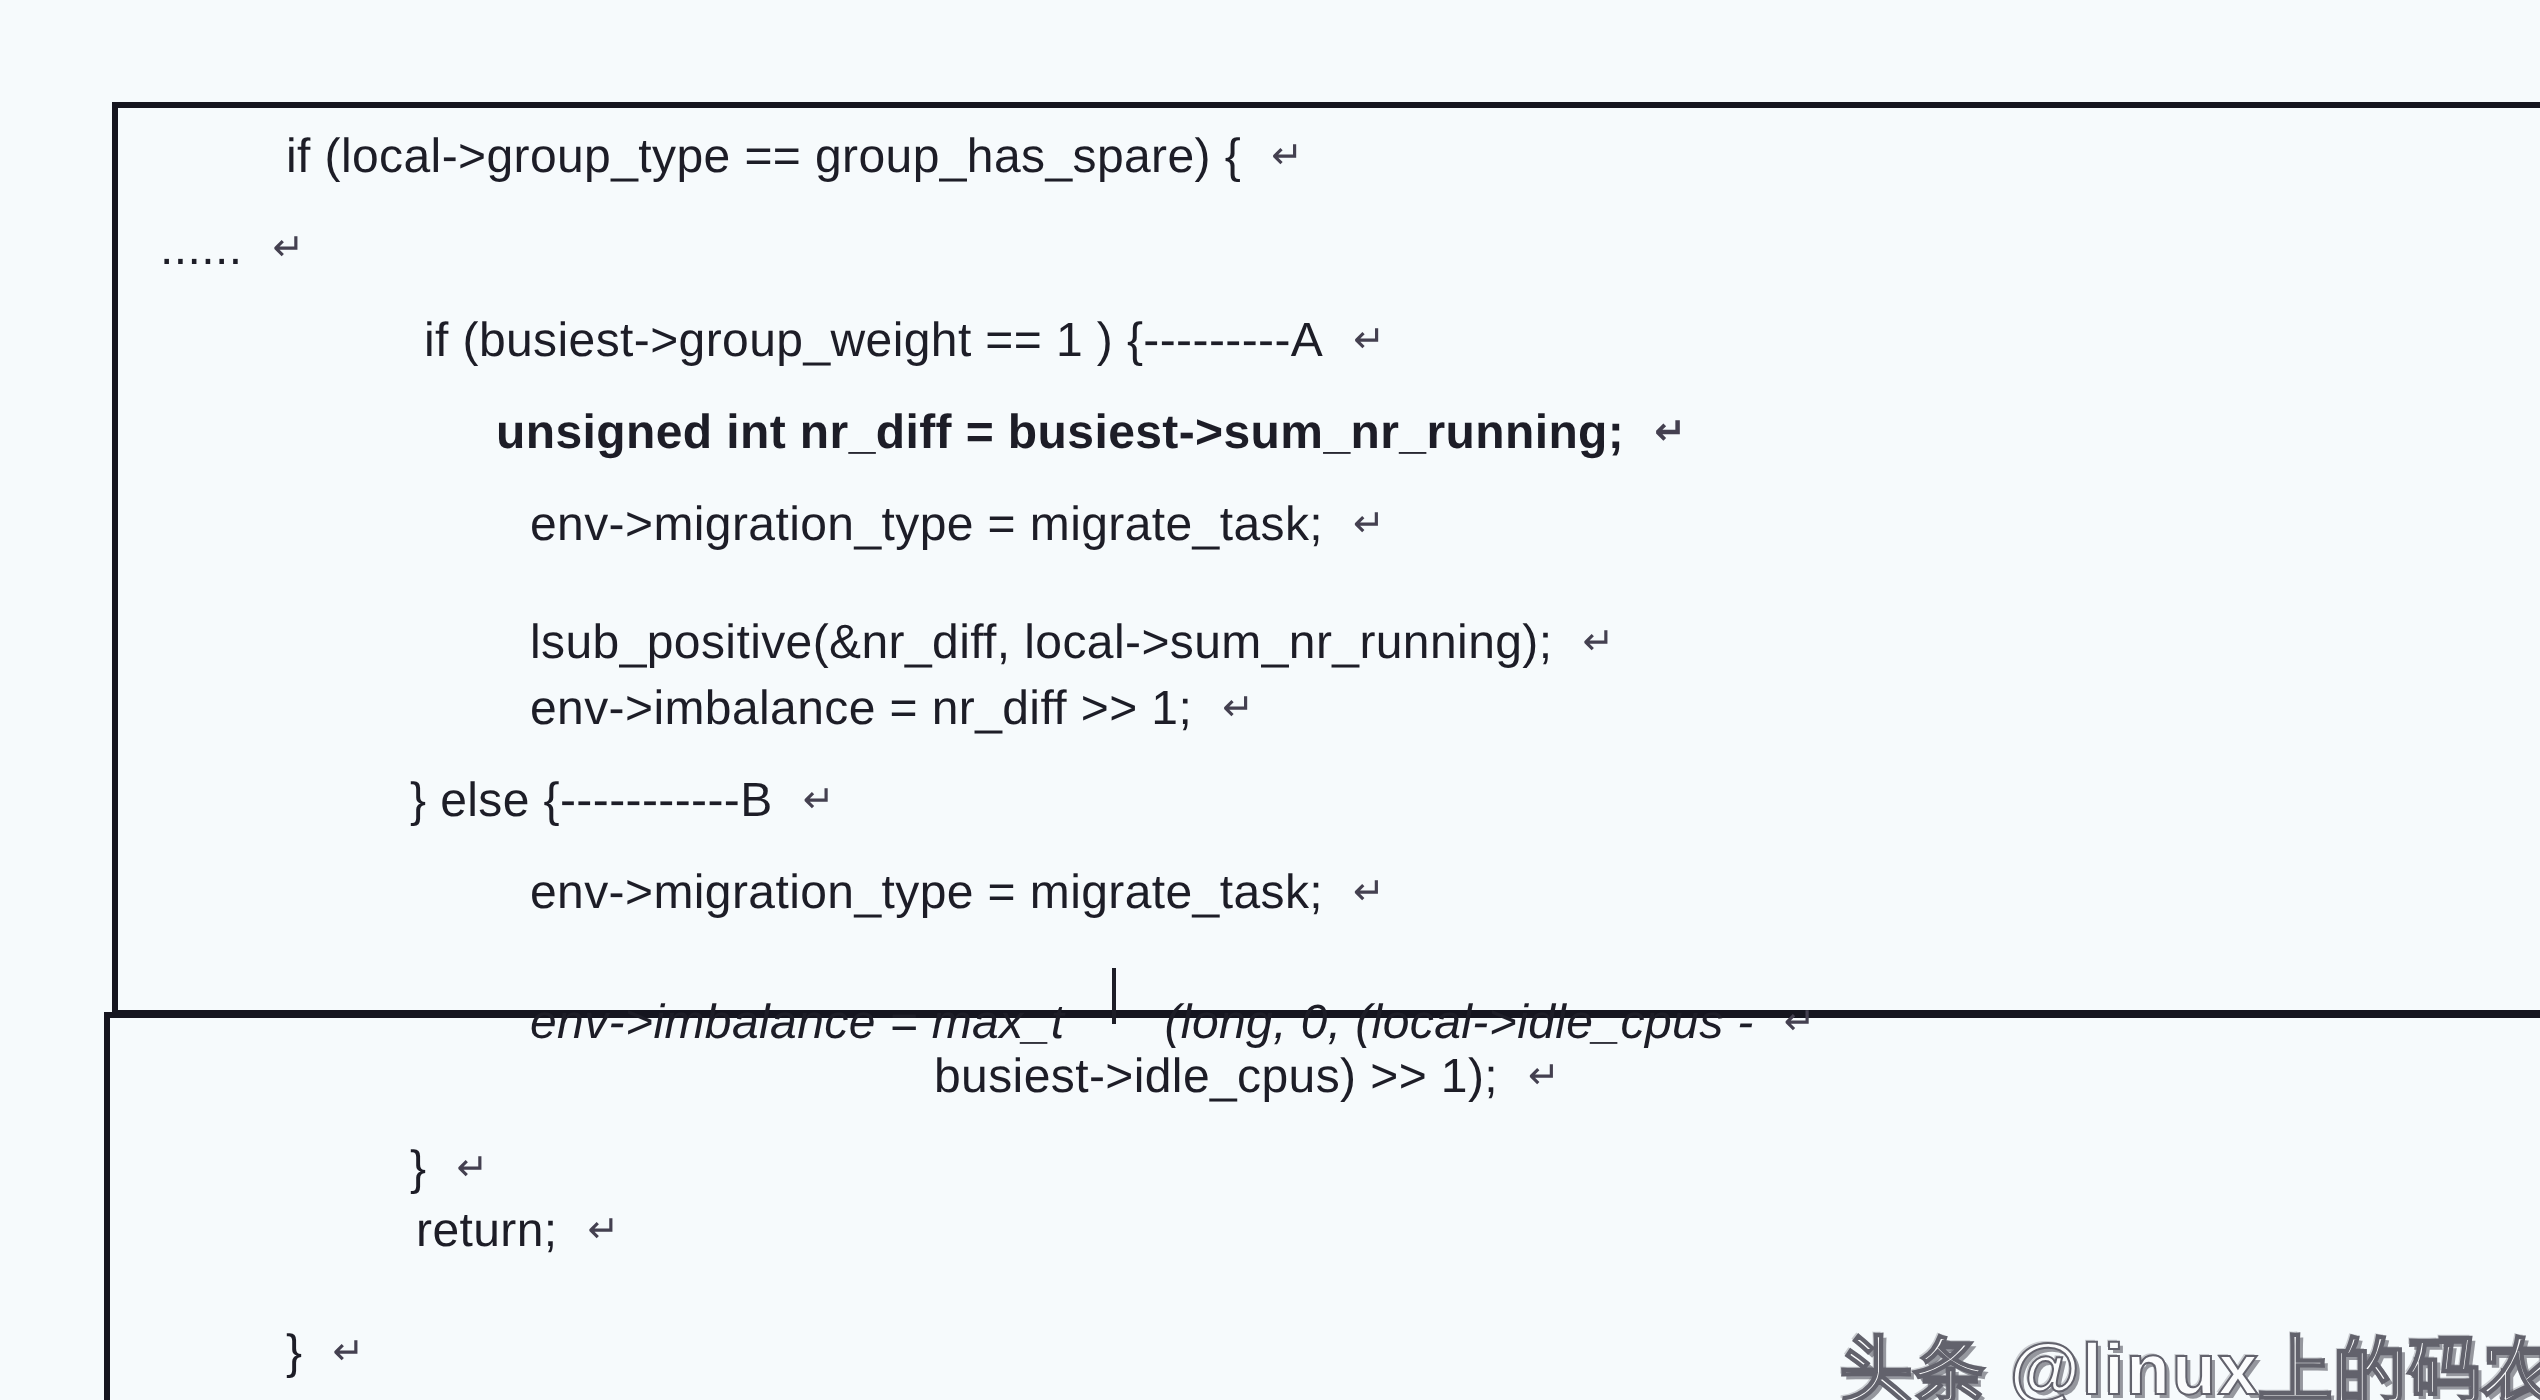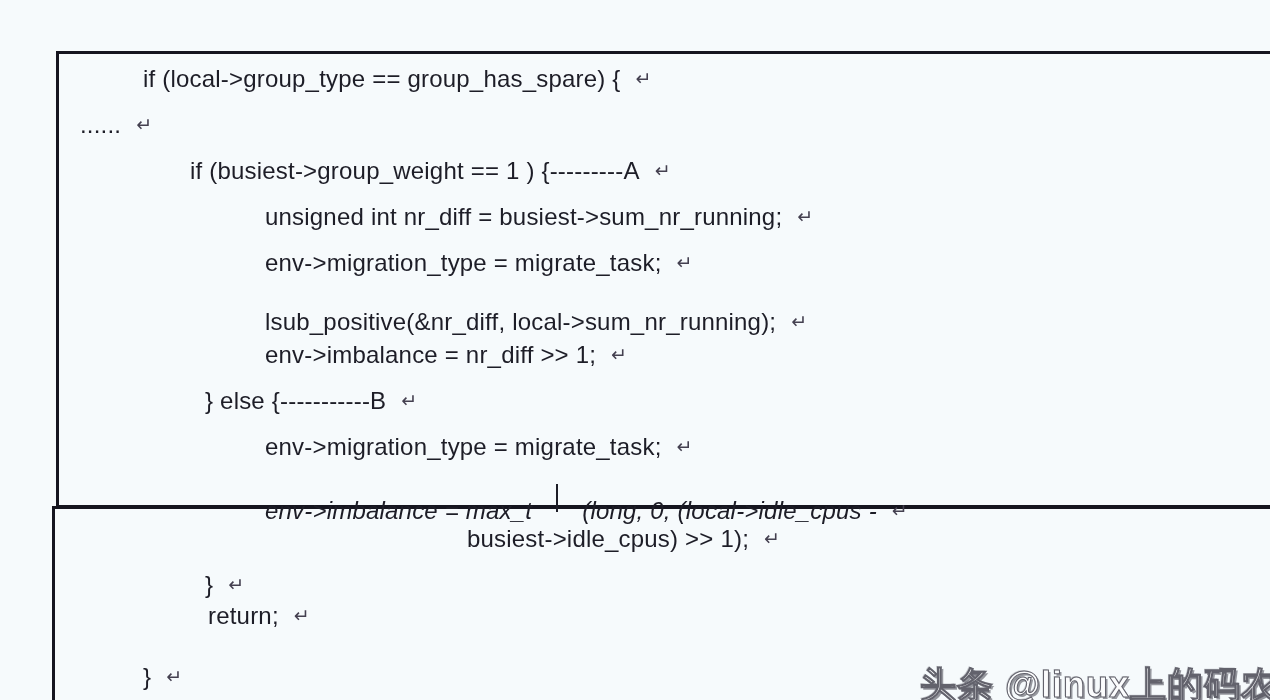--- a/index.html
+++ b/index.html
@@ -71,22 +71,22 @@
 </style>
 </head>
 <body>
 
 <div class="stage">
   <div class="code-box box-top"></div>
   <div class="code-box box-bottom"></div>
   <div>
       <div class="code-line" style="left: 83px; top: 10px;"><span>if (local-&gt;group_type == group_has_spare) {</span><span class="pilcrow">↵</span></div>
       <div class="code-line" style="left: 20px; top: 56px;"><span>......</span><span class="pilcrow">↵</span></div>
-      <div class="code-line" style="left: 130px; top: 102px;"><span>if (busiest-&gt;group_weight == 1 ) {---------A</span><span class="pilcrow">↵</span></div>
-      <div class="code-line" style="left: 205px; top: 148px;"><span>unsigned int nr_diff = busiest-&gt;sum_nr_running;</span><span class="pilcrow">↵</span></div>
+      <div class="code-line" style="left: 152px; top: 102px;"><span>if (busiest-&gt;group_weight == 1 ) {---------A</span><span class="pilcrow">↵</span></div>
+      <div class="code-line" style="left: 188px; top: 148px; font-weight: bold;"><span>unsigned int nr_diff = busiest-&gt;sum_nr_running;</span><span class="pilcrow">↵</span></div>
       <div class="code-line" style="left: 205px; top: 194px;"><span>env-&gt;migration_type = migrate_task;</span><span class="pilcrow">↵</span></div>
       <div class="code-line" style="left: 205px; top: 253px;"><span>lsub_positive(&amp;nr_diff, local-&gt;sum_nr_running);</span><span class="pilcrow">↵</span></div>
       <div class="code-line" style="left: 205px; top: 286px;"><span>env-&gt;imbalance = nr_diff &gt;&gt; 1;</span><span class="pilcrow">↵</span></div>
       <div class="code-line" style="left: 145px; top: 332px;"><span>} else {-----------B</span><span class="pilcrow">↵</span></div>
       <div class="code-line" style="left: 205px; top: 378px;"><span>env-&gt;migration_type = migrate_task;</span><span class="pilcrow">↵</span></div>
       <div class="code-line" style="left: 205px; top: 424px; font-style: italic;"><span>env-&gt;imbalance = max_t</span><span class="caret"></span><span>(long, 0, (local-&gt;idle_cpus -</span><span class="pilcrow">↵</span></div>
       <div class="code-line" style="left: 407px; top: 470px;"><span>busiest-&gt;idle_cpus) &gt;&gt; 1);</span><span class="pilcrow">↵</span></div>
       <div class="code-line" style="left: 145px; top: 516px;"><span>}</span><span class="pilcrow">↵</span></div>
       <div class="code-line" style="left: 148px; top: 547px;"><span>return;</span><span class="pilcrow">↵</span></div>
       <div class="code-line" style="left: 83px; top: 608px;"><span>}</span><span class="pilcrow">↵</span></div>

